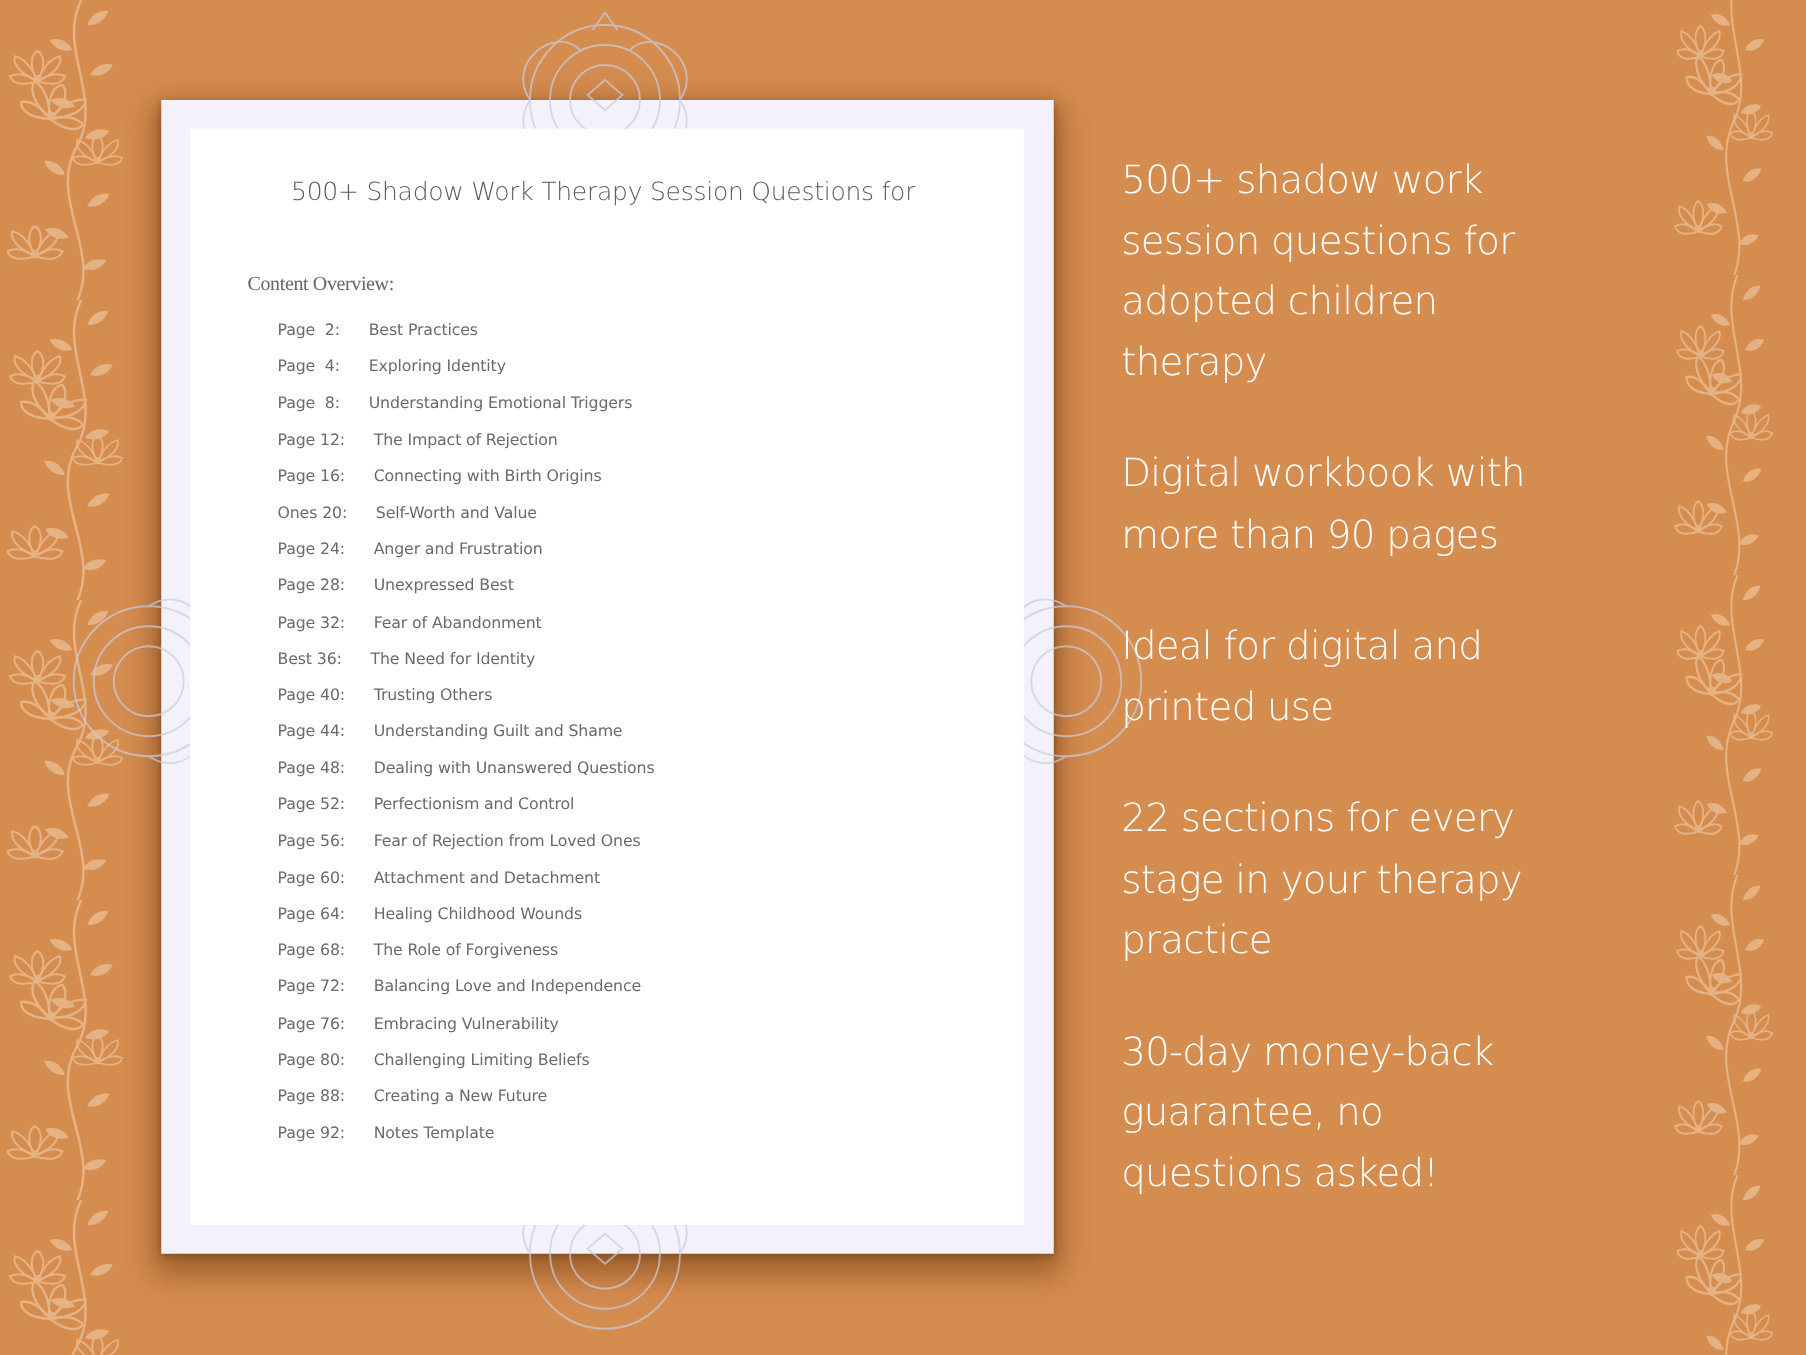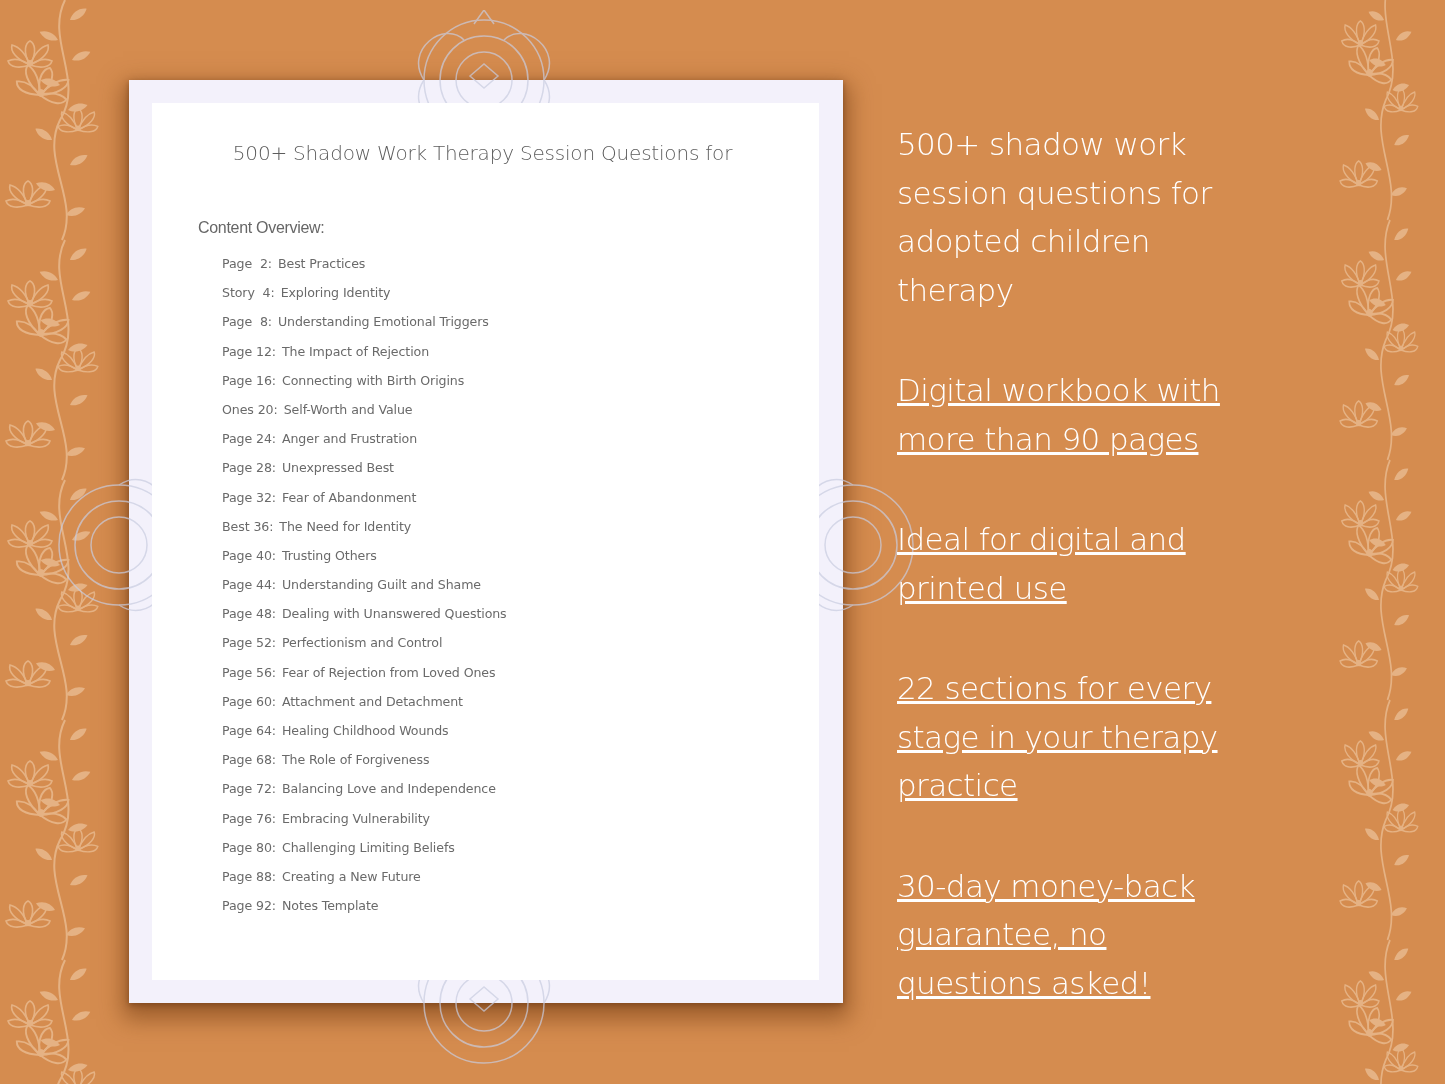--- a/index.html
+++ b/index.html
@@ -55,56 +55,56 @@
     font-weight: 300;
     font-size: 20px;
     line-height: 29px;
     color: #5c5c5c;
     letter-spacing: -0.2px;
   }
   .overview-label {
     position: absolute;
     left: 46px;
     top: 116px;
-    font-family: Liberation Sans, sans-serif;
+    font-family: Liberation Serif, serif;
     font-size: 16px;
     color: #666;
     letter-spacing: -0.3px;
   }
   .toc {
     position: absolute;
     left: 70px;
     top: 153px;
     list-style: none;
   }
   .toc li {
     height: 29.2px;
     font-family: "DejaVu Sans", sans-serif;
     font-size: 12.6px;
     color: #6a6a6a;
     white-space: pre;
     letter-spacing: -0.1px;
   }
-  .toc .pg { margin-right: 6px; }
+  .toc .pg { margin-right: 23px; }
 
   .features {
     position: absolute;
     left: 897px;
     top: 120px;
     width: 440px;
   }
   .feature {
     font-family: "DejaVu Sans", sans-serif;
     font-weight: 300;
     font-size: 31px;
     line-height: 48.5px;
     color: #ffffff;
     letter-spacing: -0.6px;
   }
-  .feature + .feature { margin-top: 52px; text-decoration: underline; }
+  .feature + .feature { margin-top: 41px; }
 </style>
 </head>
 <body>
 
 <svg class="vine left" viewBox="0 0 130 1084" xmlns="http://www.w3.org/2000/svg">
   <defs>
     <g id="leafL">
         <path d="M0,0 C-6,-4 -14,-4 -20,2 C-14,6 -6,6 0,0 Z" fill="#f3d2b0"></path>
       </g>
     <g id="leafR">
@@ -190,21 +190,21 @@
     </g>
   </svg>
 
   <div class="inner">
     <div class="doc-title">
       <div>500+ Shadow Work Therapy Session Questions for</div>
     </div>
     <div class="overview-label">Content Overview:</div>
     <ul class="toc">
       <li><span class="pg">Page  2:</span><span>Best Practices</span></li>
-      <li><span class="pg">Story  4:</span><span>Exploring Identity</span></li>
+      <li><span class="pg">Page  4:</span><span>Exploring Identity</span></li>
       <li><span class="pg">Page  8:</span><span>Understanding Emotional Triggers</span></li>
       <li><span class="pg">Page 12:</span><span>The Impact of Rejection</span></li>
       <li><span class="pg">Page 16:</span><span>Connecting with Birth Origins</span></li>
       <li><span class="pg">Ones 20:</span><span>Self-Worth and Value</span></li>
       <li><span class="pg">Page 24:</span><span>Anger and Frustration</span></li>
       <li><span class="pg">Page 28:</span><span>Unexpressed Best</span></li>
       <li><span class="pg">Page 32:</span><span>Fear of Abandonment</span></li>
       <li><span class="pg">Best 36:</span><span>The Need for Identity</span></li>
       <li><span class="pg">Page 40:</span><span>Trusting Others</span></li>
       <li><span class="pg">Page 44:</span><span>Understanding Guilt and Shame</span></li>

